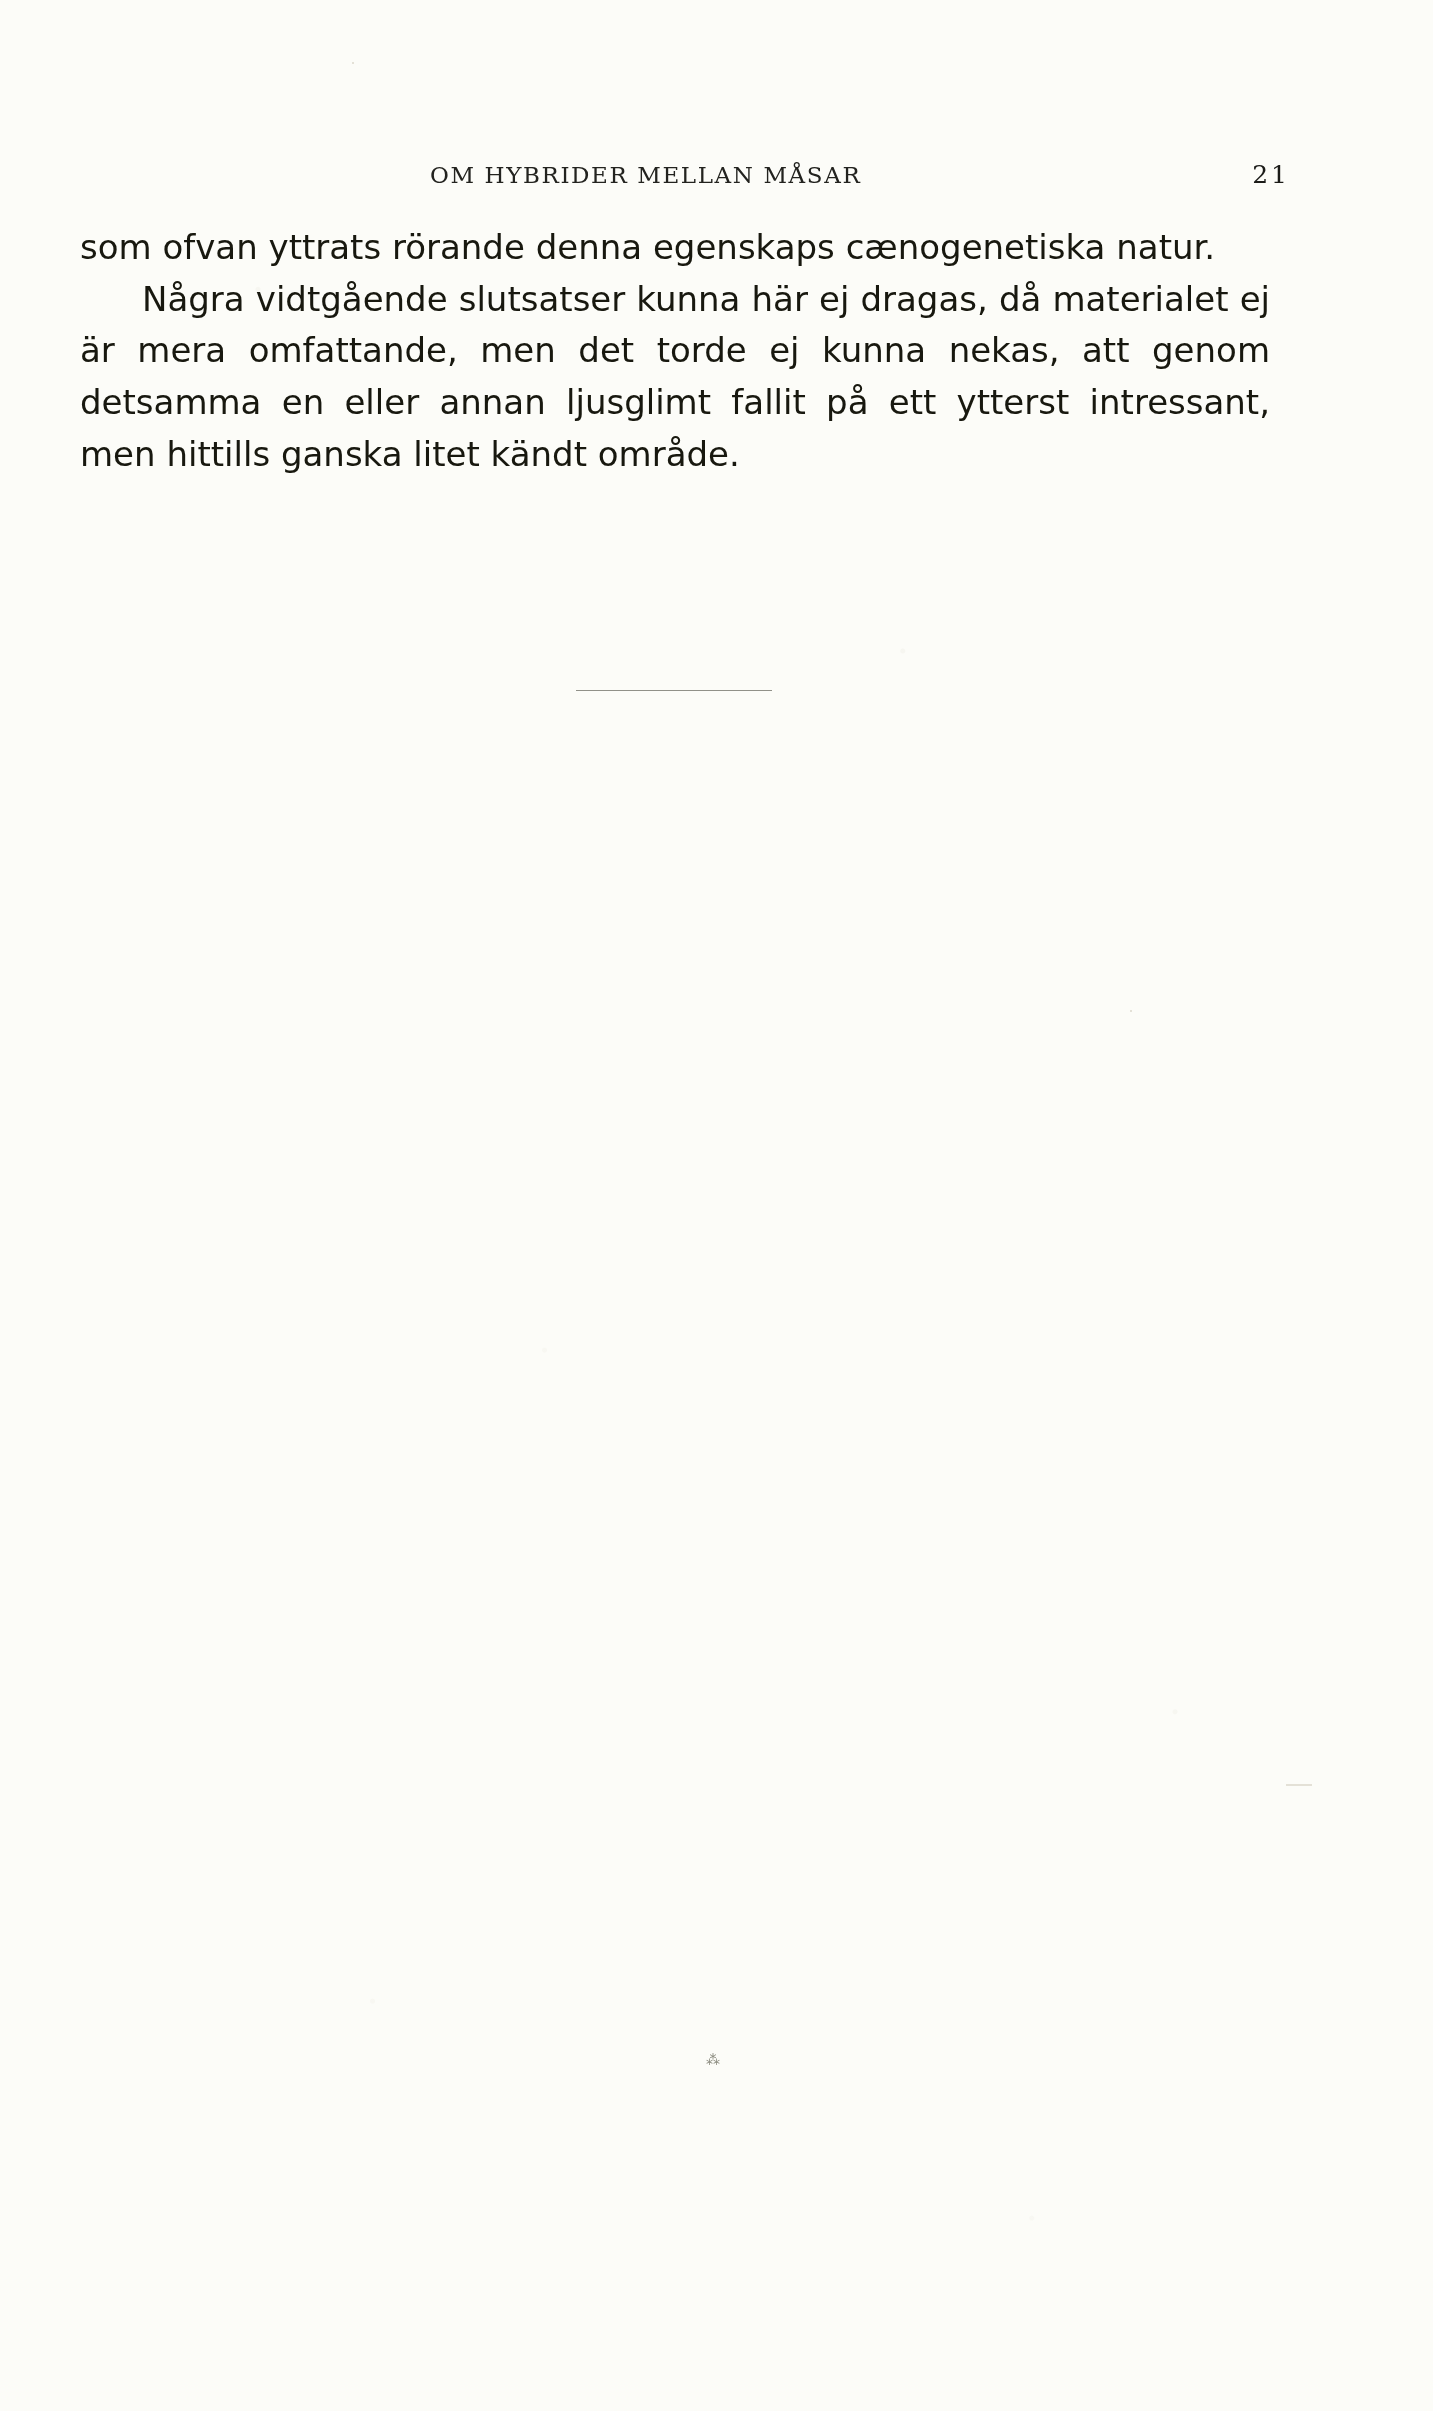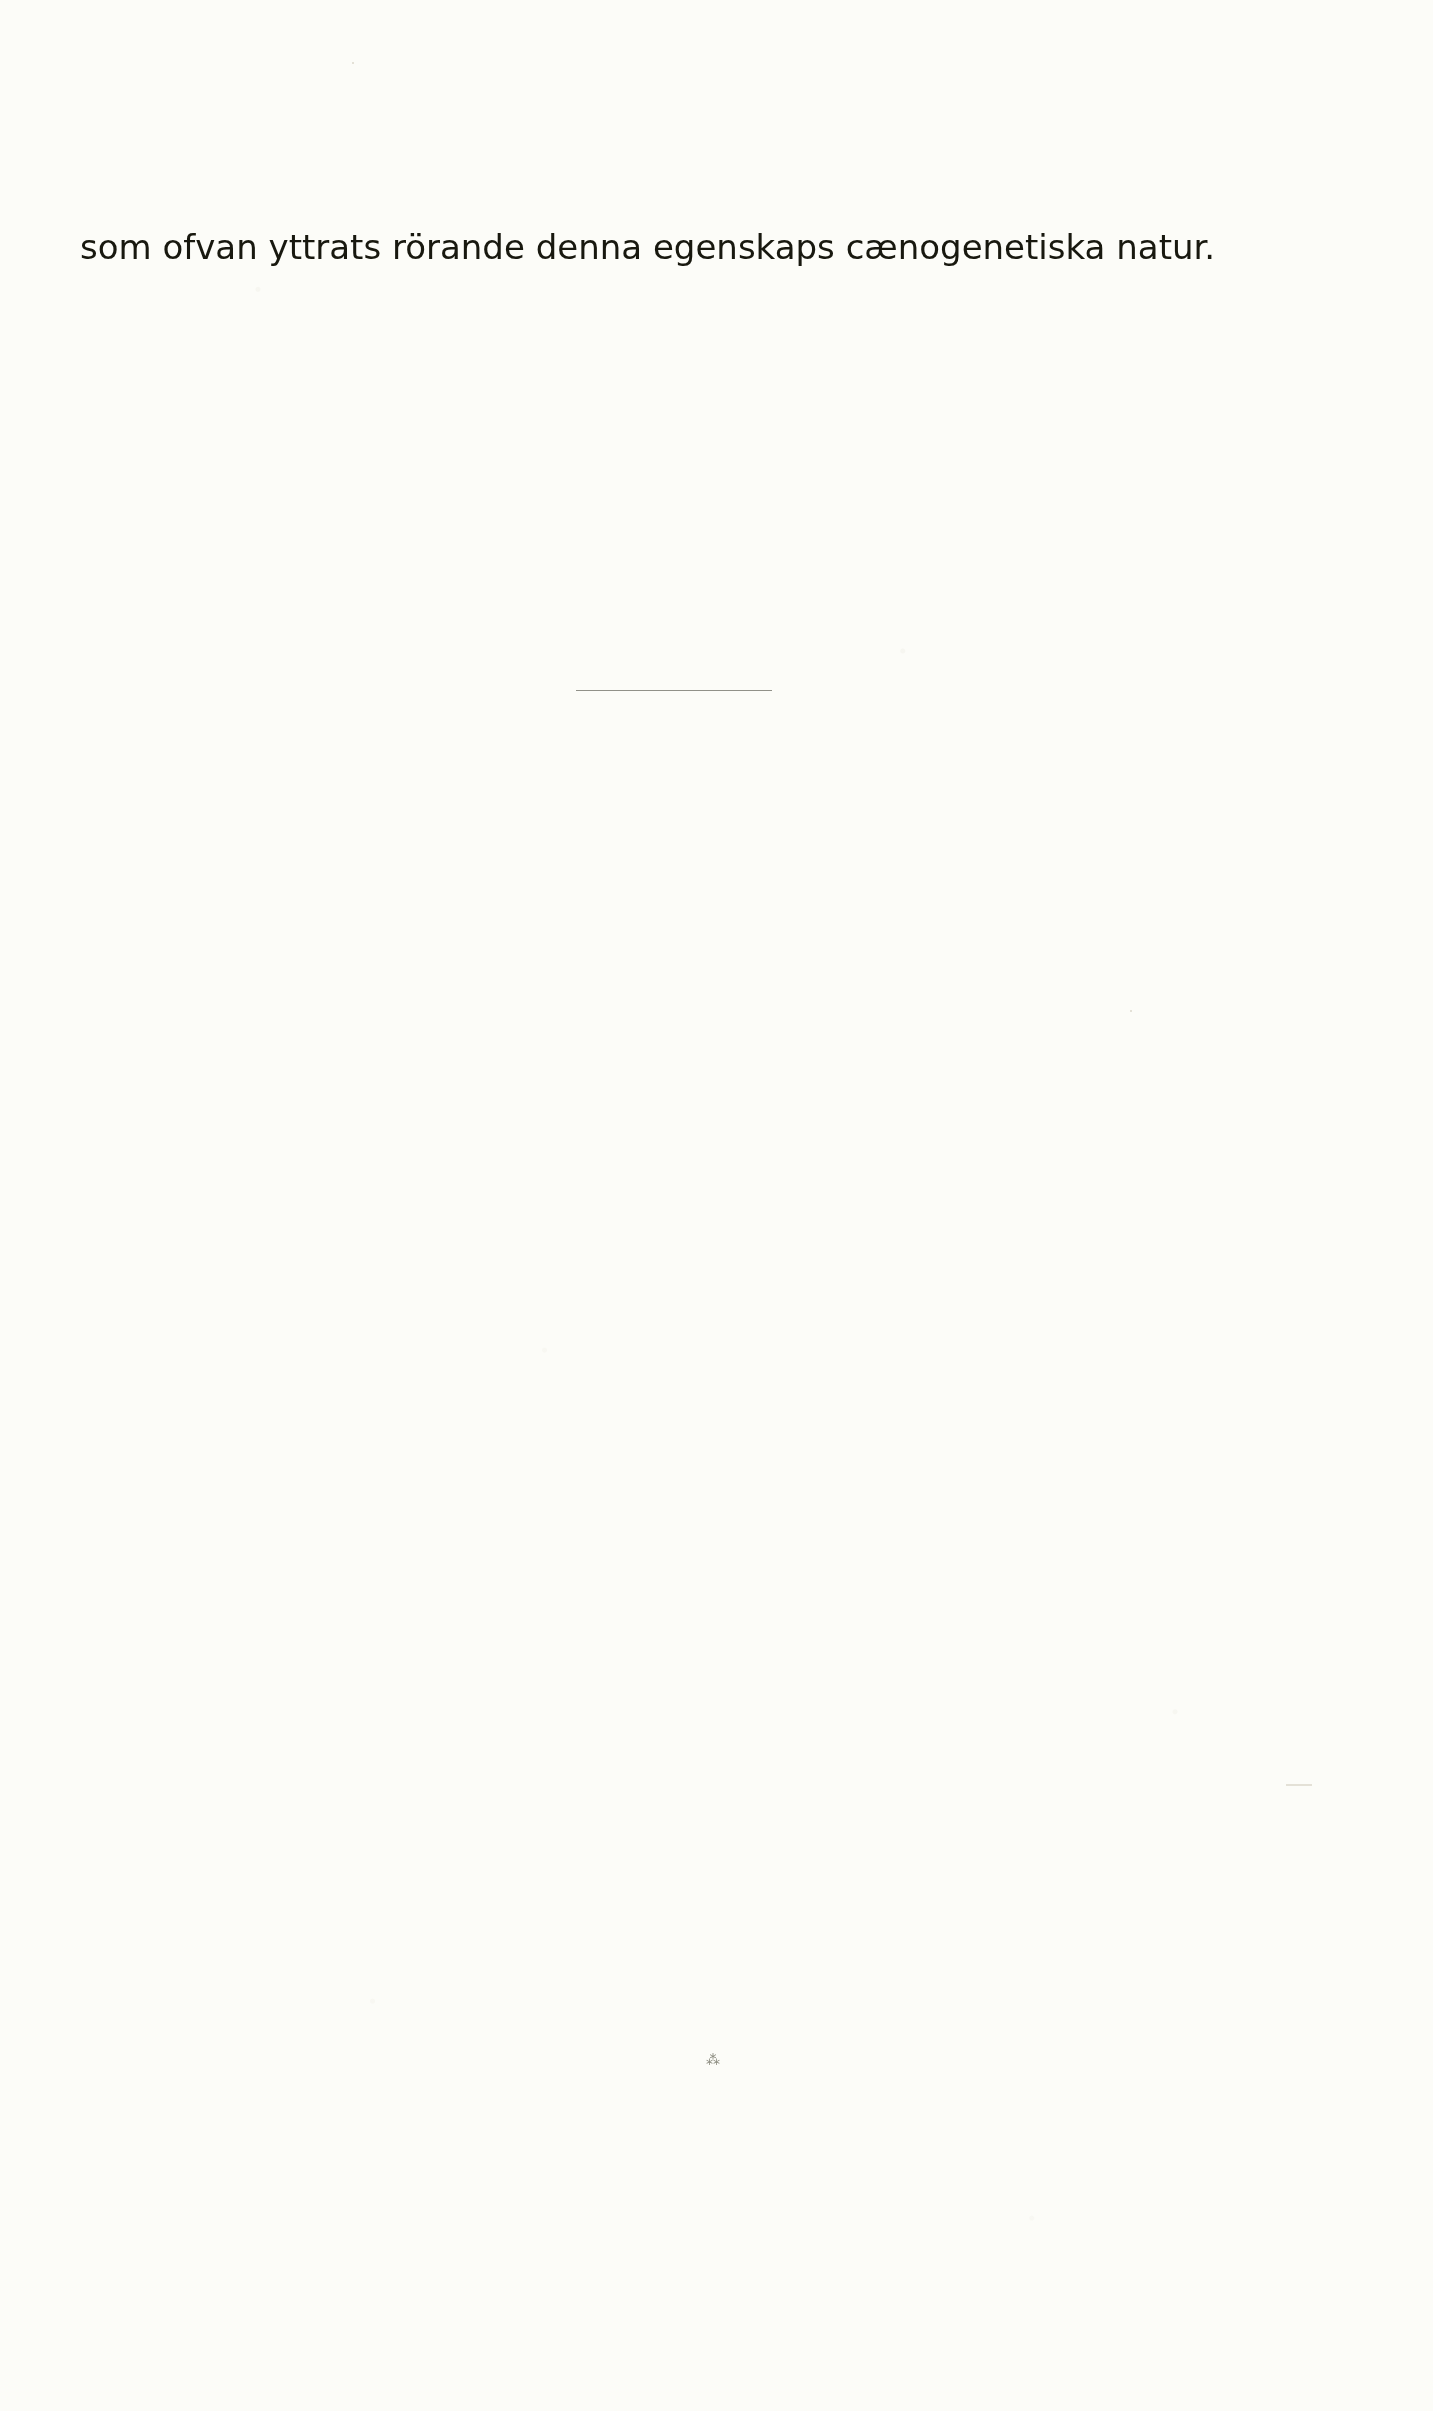--- a/index.html
+++ b/index.html
@@ -118,23 +118,28 @@
   .speck-b { left: 352px; top: 62px; width: 2px; height: 2px; }
   .speck-c { left: 1130px; top: 1010px; width: 2px; height: 2px; }
 </style>
 </head>
 <body>
 
 <div class="page">
 
   <div class="content">
 
+    <div class="running-head">
+      <span class="head-title">OM HYBRIDER MELLAN MÅSAR</span>
+      <span class="folio">21</span>
+    </div>
 
     <div class="body-text">
       <p class="para first">som ofvan yttrats rörande denna egenskaps cænogenetiska natur.</p>
+      <p class="para indent">Några vidtgående slutsatser kunna här ej dragas, då materialet ej är mera omfattande, men det torde ej kunna nekas, att genom detsamma en eller annan ljusglimt fallit på ett ytterst intressant, men hittills ganska litet kändt område.</p>
     </div>
 
     <div class="rule"></div>
 
     <div class="footmark">⁂</div>
 
     <div class="edge-speck speck-a"></div>
     <div class="edge-speck speck-b"></div>
     <div class="edge-speck speck-c"></div>
 

